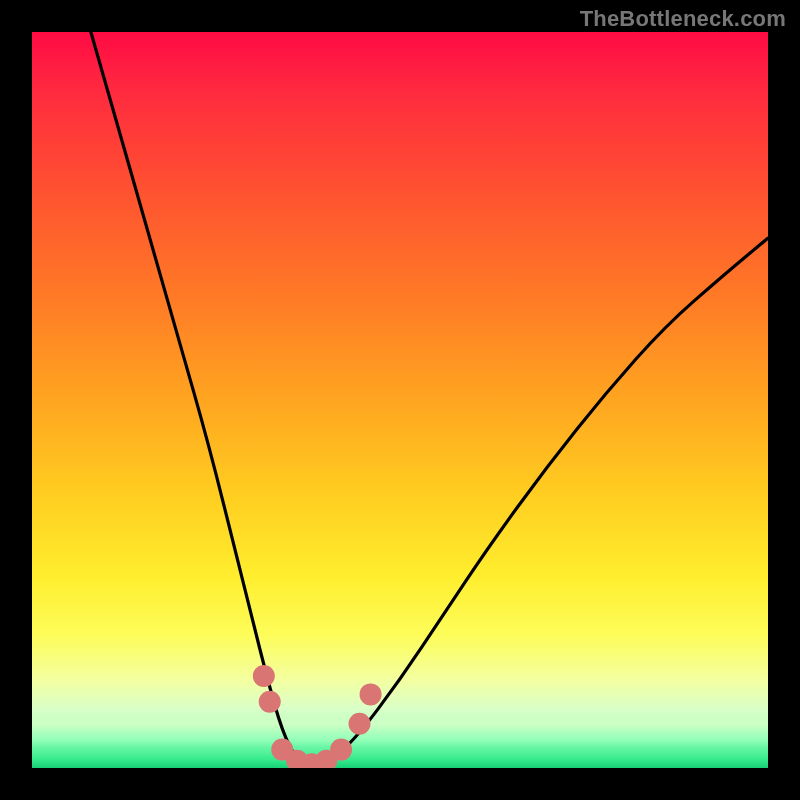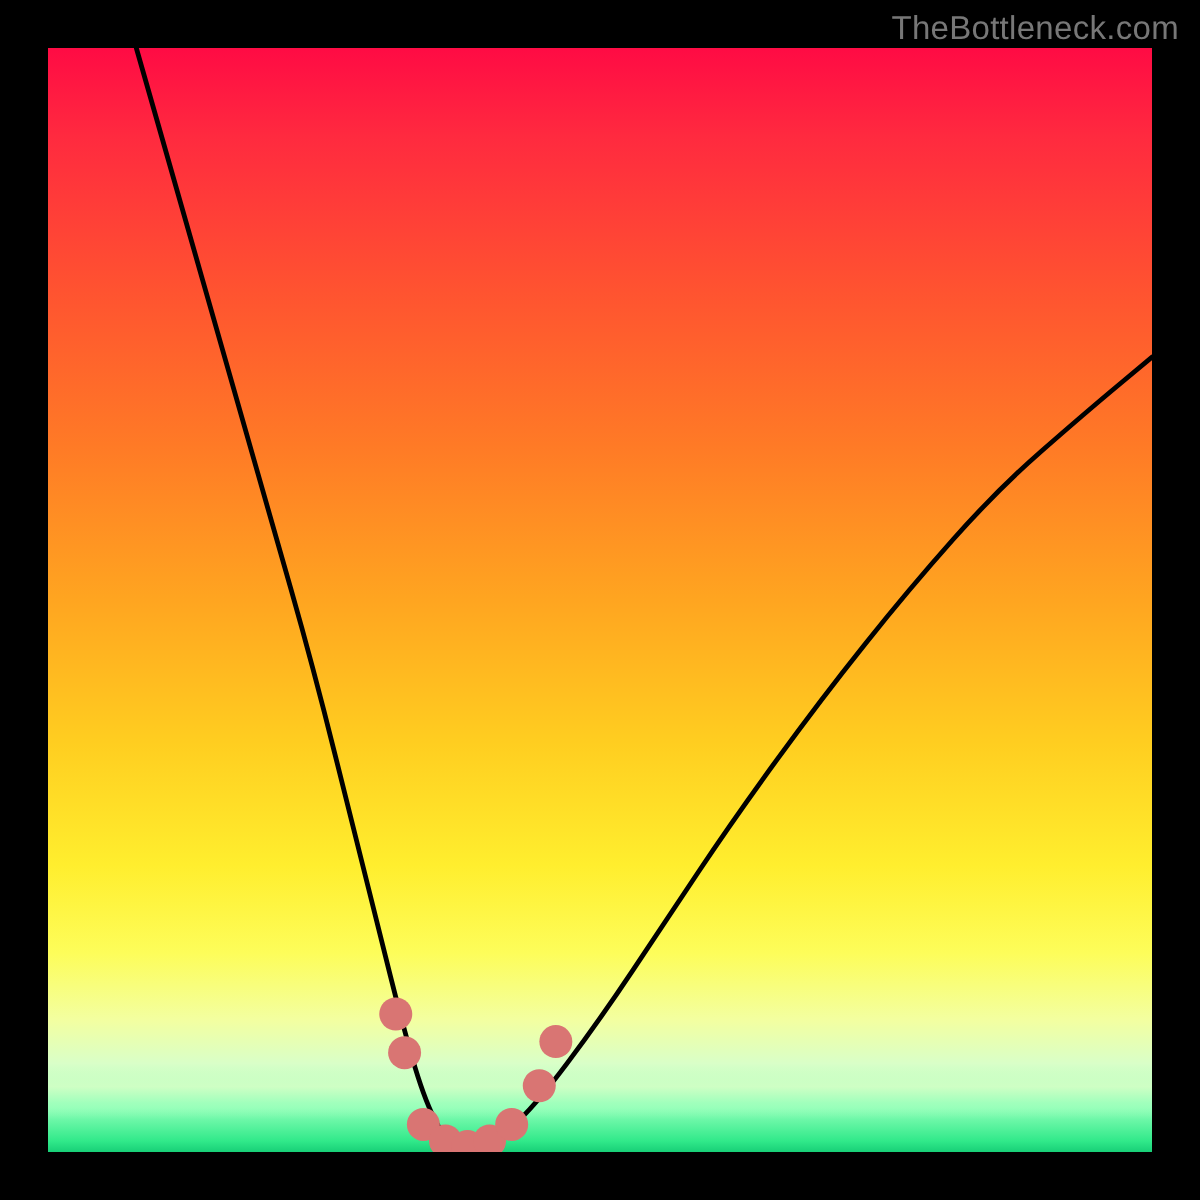--- a/index.html
+++ b/index.html
@@ -64,21 +64,21 @@
   .curves {
     position: absolute;
     inset: 0;
   }
   .watermark {
     position: absolute;
     top: 6px;
     right: 14px;
     color: #777;
     font-size: 22px;
-    font-weight: 400;
+    font-weight: 700;
     letter-spacing: 0.2px;
     user-select: none;
   }
 </style>
 </head>
 <body>
 
 <div class="frame">
   <div class="watermark">TheBottleneck.com</div>
   <div class="plot">

